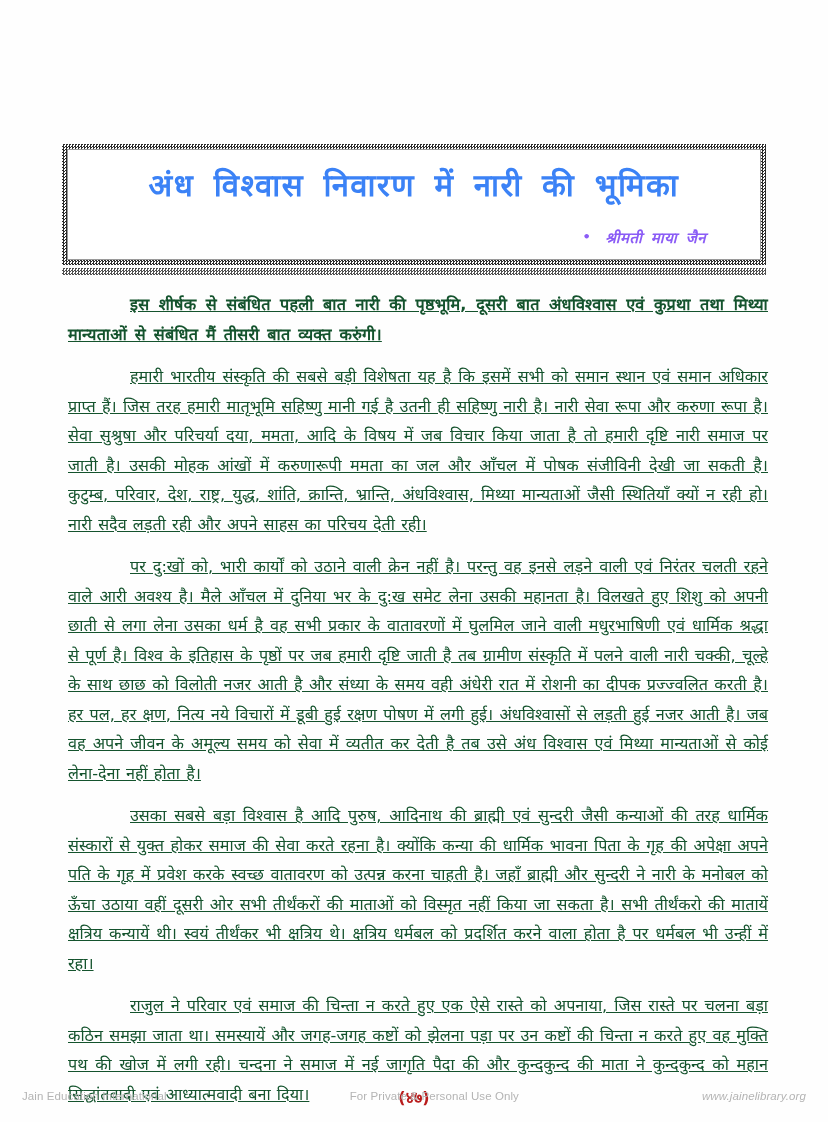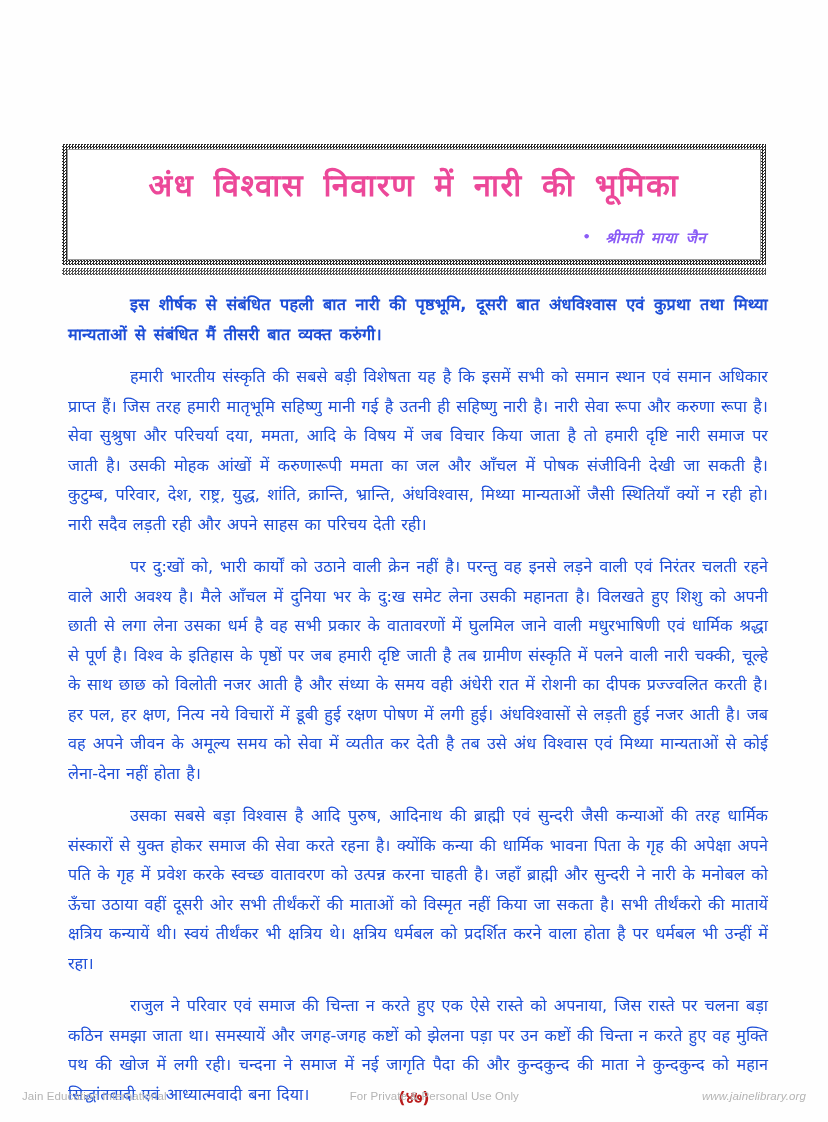--- a/index.html
+++ b/index.html
@@ -66,21 +66,21 @@
     margin: 0;
     position: relative;
     z-index: 2;
     font-family: "DejaVu Sans", "Liberation Sans", sans-serif;
     font-size: 31px;
     font-weight: 700;
     letter-spacing: 1.5px;
     word-spacing: 7px;
     text-align: center;
     line-height: 1.25;
-    color: #ec4899;
+    color: #3b82f6;
   }
 
   .author-line {
     position: relative;
     z-index: 2;
     margin-top: 22px;
     margin-bottom: 2px;
     text-align: right;
     padding-right: 34px;
     font-family: "DejaVu Sans", "Liberation Sans", sans-serif;
@@ -120,21 +120,22 @@
 
   .para {
     margin: 0 0 13px 0;
     font-family: "DejaVu Sans", "Liberation Sans", sans-serif;
     font-size: 16.2px;
     line-height: 29.5px;
     text-align: justify;
     text-justify: inter-word;
     text-indent: 62px;
     word-spacing: 1px;
-    color: #1d4ed8;
+    color: #14532d;
+    text-decoration: underline;
   }
   .para.lead {
     font-weight: 700;
     word-spacing: 2px;
     letter-spacing: 0.2px;
   }
   .para:last-child { margin-bottom: 3px; }
 
   
   .page-number {

